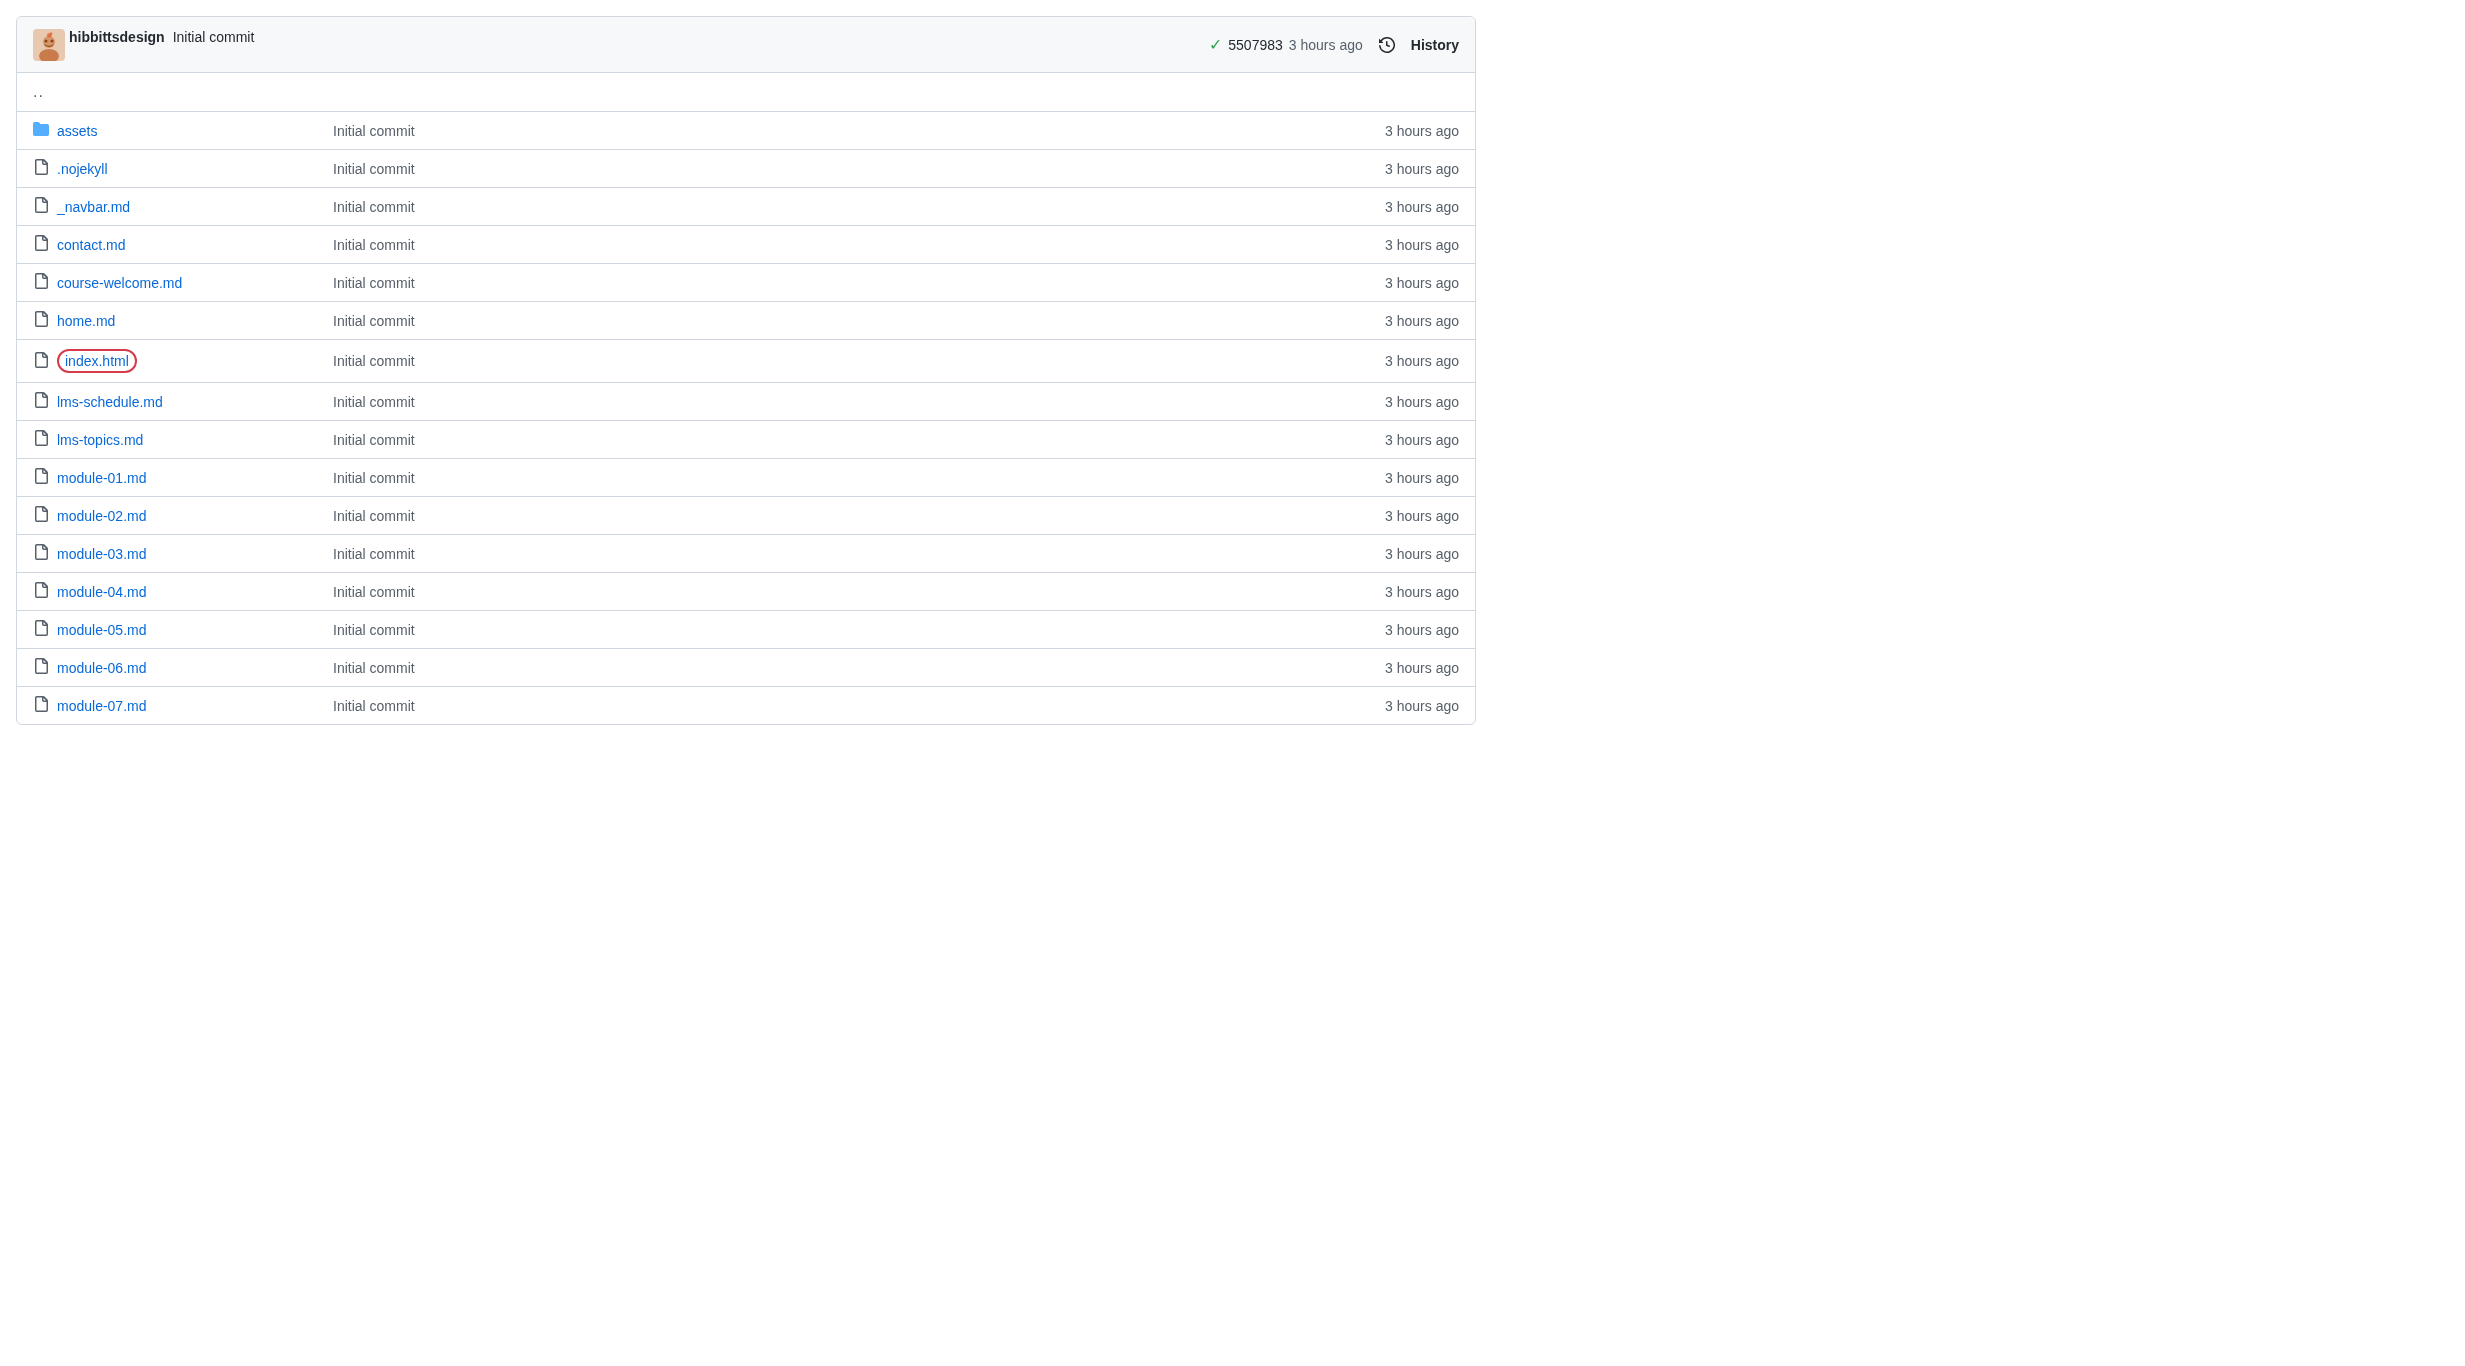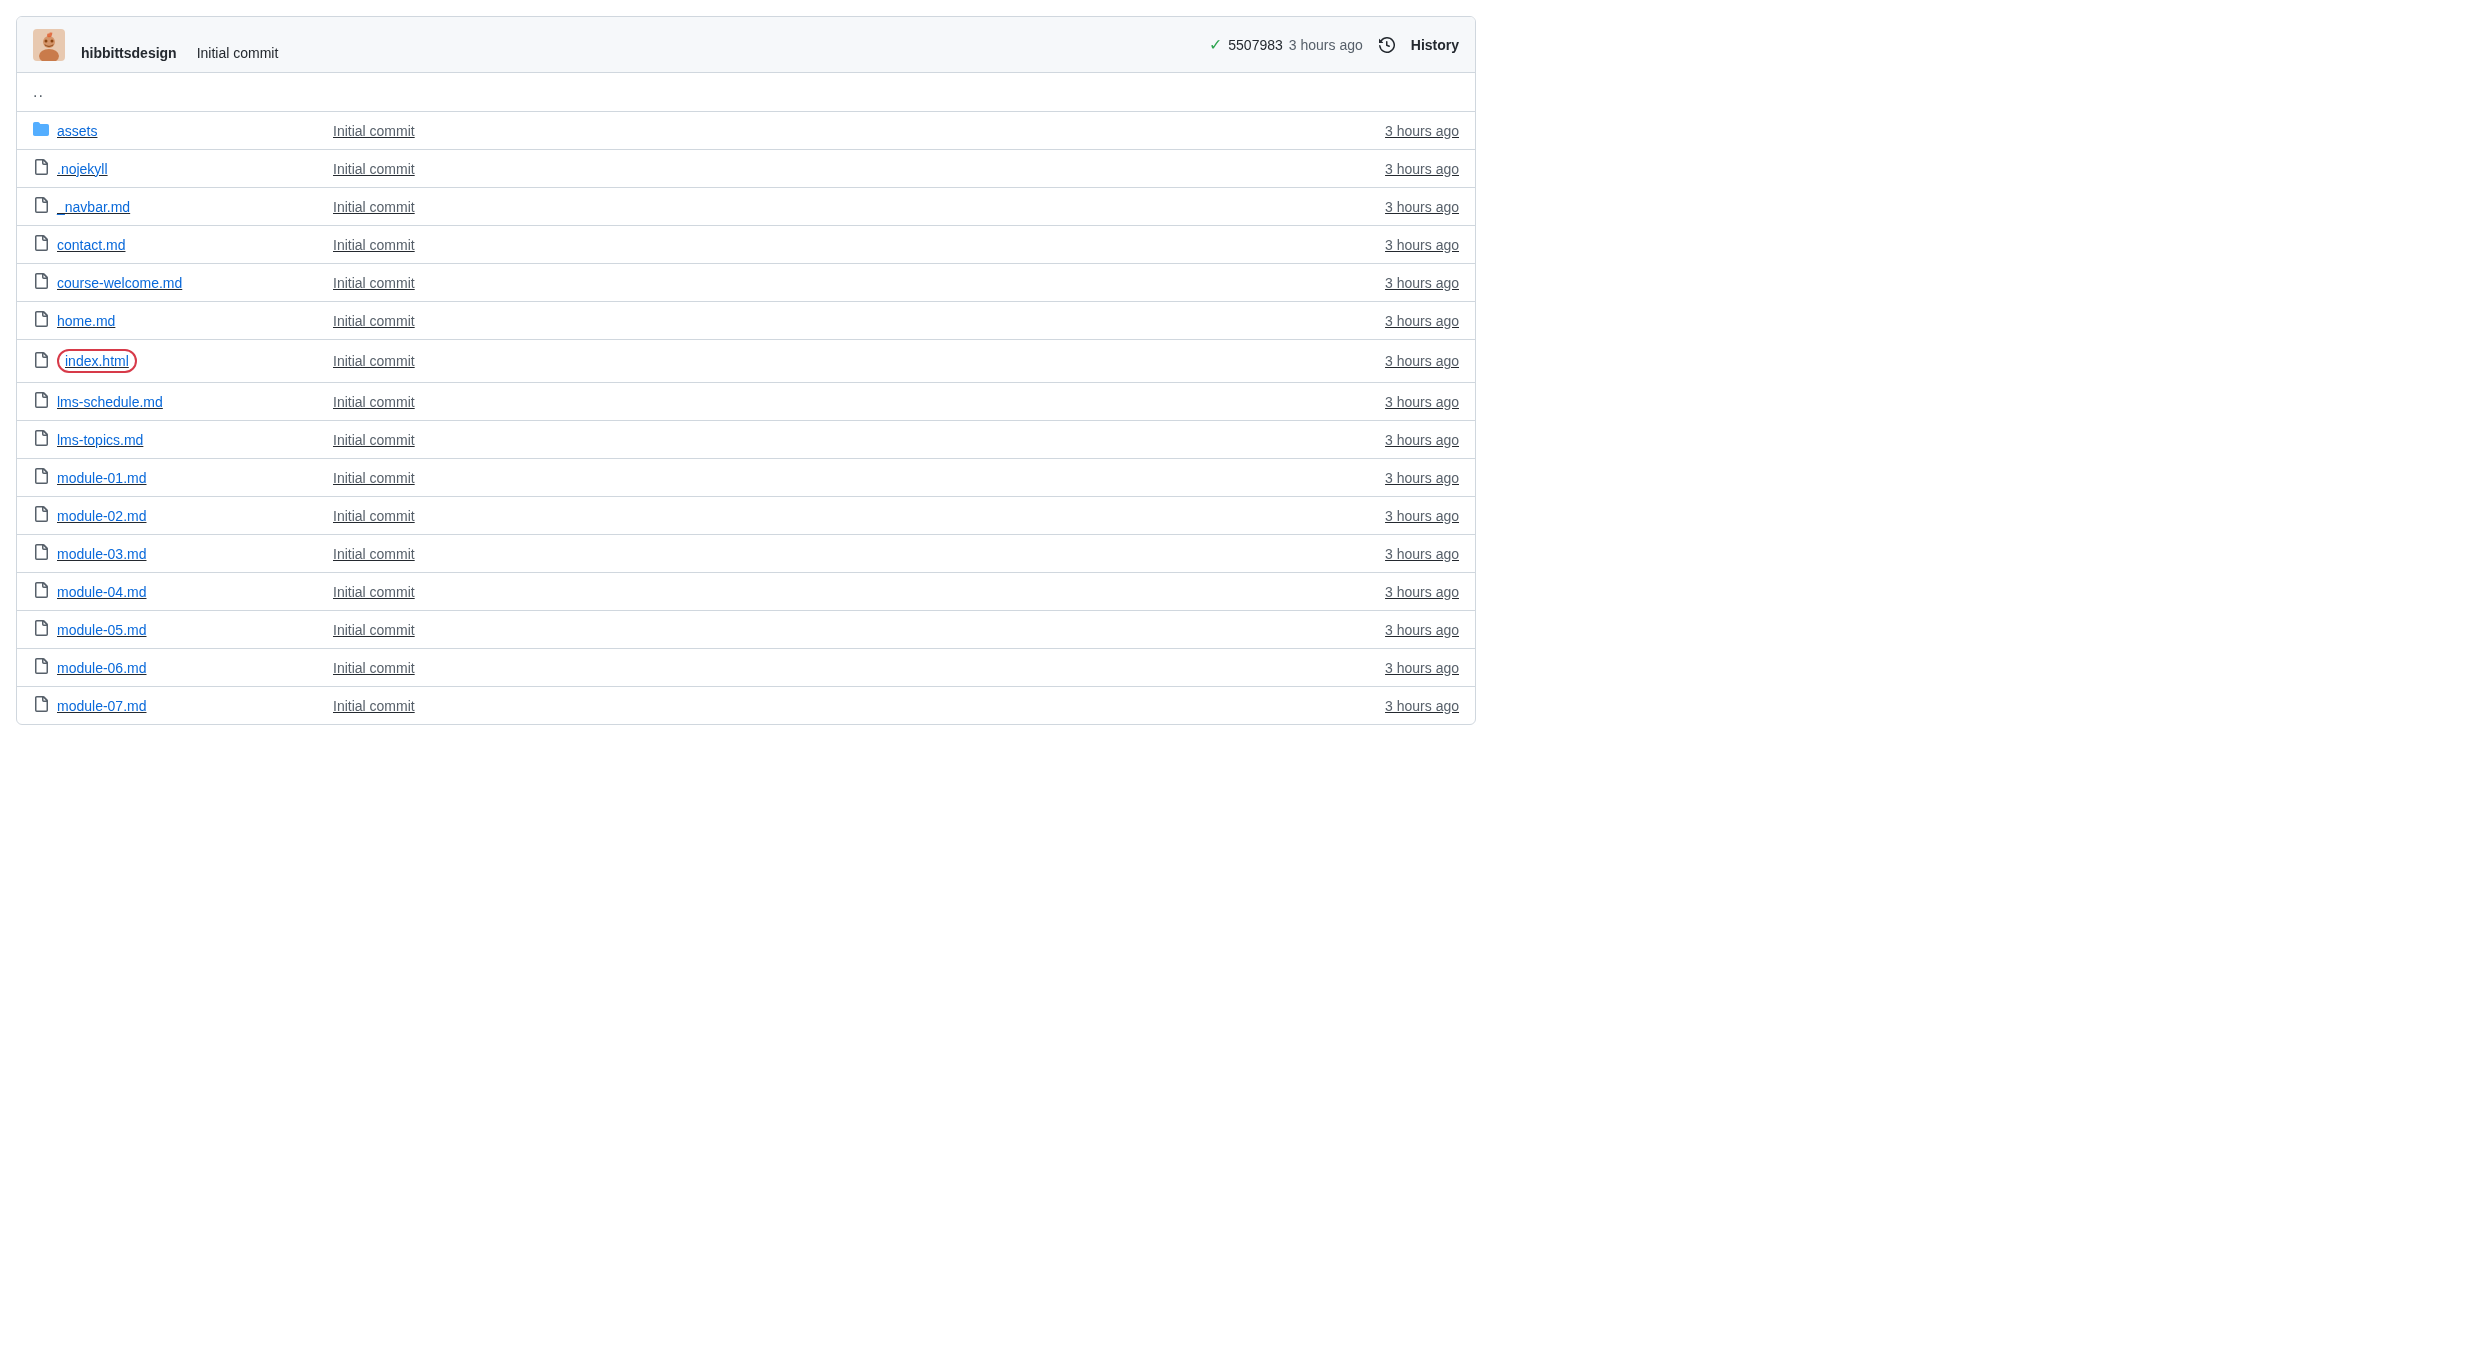--- a/index.html
+++ b/index.html
@@ -22,22 +22,22 @@
       display: flex;
       align-items: center;
       justify-content: space-between;
       background: #f6f8fa;
       border-bottom: 1px solid #d0d7de;
       padding: 10px 16px;
       min-height: 56px;
     }
     .header-left {
       display: flex;
-      align-items: flex-end;
-      gap: 16px;
+      align-items: flex-start;
+      gap: 4px;
     }
     .avatar-icon {
       width: 32px;
       height: 32px;
     }
     .header-user {
       font-weight: 600;
       color: #24292f;
       font-size: 14px;
     }
@@ -85,21 +85,20 @@
       font-size: 16px;
       letter-spacing: 1px;
     }
     
     .file-table {
       width: 100%;
       border-collapse: collapse;
     }
     .file-table tr {
       border-bottom: 1px solid #d0d7de;
-      text-decoration: underline;
     }
     .file-table tr:last-child {
       border-bottom: none;
     }
     .file-table td {
       padding: 9px 16px;
       vertical-align: middle;
     }
     .td-name {
       width: 300px;

